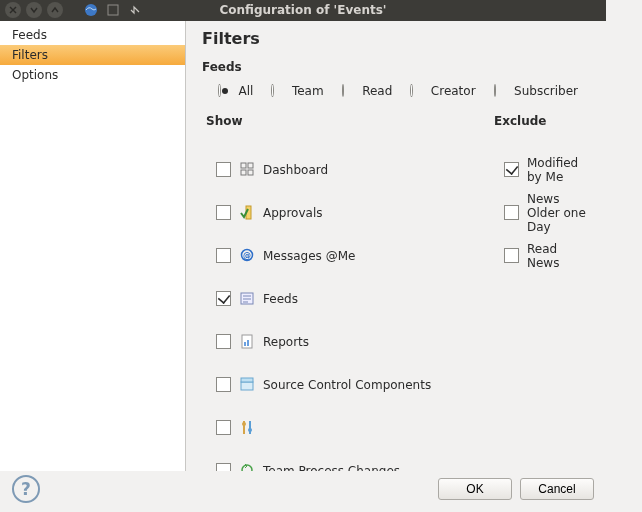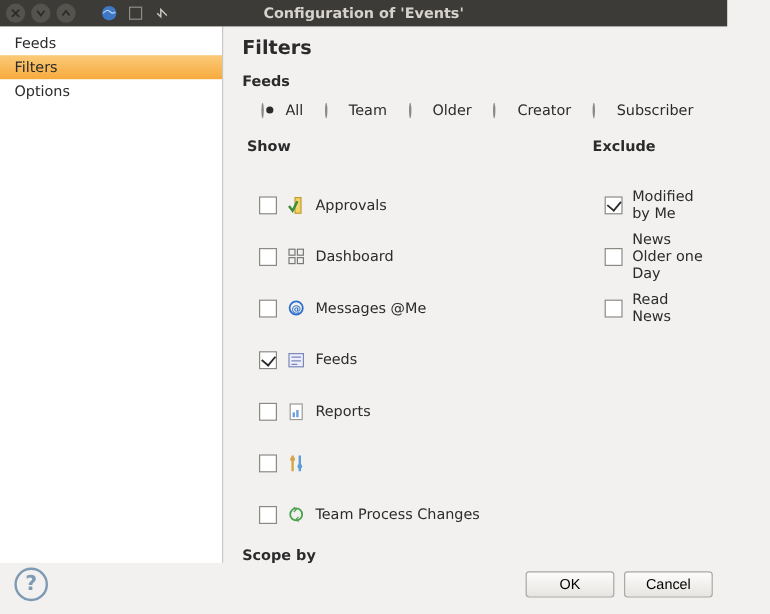--- a/index.html
+++ b/index.html
@@ -87,57 +87,57 @@
     <div class="content">
       <h1 class="page-title">Filters</h1>
 
       <div class="section-label">Feeds</div>
       <div class="scope-row" id="scope-row">
           <input type="radio" name="scope" class="radio" checked="" style="">
           <span class="radio-lab">All</span>
           <input type="radio" name="scope" class="radio" style="">
           <span class="radio-lab">Team</span>
           <input type="radio" name="scope" class="radio" style="">
-          <span class="radio-lab">Older</span>
+          <span class="radio-lab">Read</span>
           <input type="radio" name="scope" class="radio" style="">
           <span class="radio-lab">Creator</span>
           <input type="radio" name="scope" class="radio" style="">
           <span class="radio-lab">Subscriber</span>
         </div>
 
       <div class="columns">
         <div class="col" style="min-width:240px">
           <div class="section-label">Show</div>
           <div id="show-list" class="col">
               <div class="check-row">
                 <input type="checkbox" class="chk" style="">
                 <span class="item-icon">
                   <svg width="14" height="15">
-                    <rect x="6" y="1" width="5" height="13" fill="#f4d26a" stroke="#c49a2a"></rect>
-                    <polyline points="1,8 4,12 8,4" fill="none" stroke="#3a8e3a" stroke-width="2"></polyline>
-                  </svg>
-                </span>
-                <span>Approvals</span>
-              </div>
-              <div class="check-row">
-                <input type="checkbox" class="chk" style="">
-                <span class="item-icon">
-                  <svg width="14" height="15">
                     <rect x="1" y="1" width="5" height="5" fill="none" stroke="#7a7a7a"></rect>
                     <rect x="8" y="1" width="5" height="5" fill="none" stroke="#7a7a7a"></rect>
                     <rect x="1" y="8" width="5" height="5" fill="none" stroke="#7a7a7a"></rect>
                     <rect x="8" y="8" width="5" height="5" fill="none" stroke="#7a7a7a"></rect>
                   </svg>
                 </span>
                 <span>Dashboard</span>
               </div>
               <div class="check-row">
                 <input type="checkbox" class="chk" style="">
                 <span class="item-icon">
                   <svg width="14" height="15">
+                    <rect x="6" y="1" width="5" height="13" fill="#f4d26a" stroke="#c49a2a"></rect>
+                    <polyline points="1,8 4,12 8,4" fill="none" stroke="#3a8e3a" stroke-width="2"></polyline>
+                  </svg>
+                </span>
+                <span>Approvals</span>
+              </div>
+              <div class="check-row">
+                <input type="checkbox" class="chk" style="">
+                <span class="item-icon">
+                  <svg width="14" height="15">
                     <circle cx="7" cy="7" r="5.5" fill="none" stroke="#2e6fc9" stroke-width="1.5"></circle>
                     <text x="7" y="10" font-size="8" text-anchor="middle" fill="#2e6fc9" font-weight="bold">@</text>
                   </svg>
                 </span>
                 <span>Messages @Me</span>
               </div>
               <div class="check-row">
                 <input type="checkbox" class="chk" checked="" style="">
                 <span class="item-icon">
                   <svg width="14" height="15">
@@ -152,20 +152,30 @@
               <div class="check-row">
                 <input type="checkbox" class="chk" style="">
                 <span class="item-icon">
                   <svg width="14" height="15">
                     <rect x="2" y="1" width="10" height="13" fill="#fff" stroke="#9a9a9a"></rect>
                     <rect x="4" y="8" width="2" height="4" fill="#6aa0e0"></rect>
                     <rect x="7" y="6" width="2" height="6" fill="#6aa0e0"></rect>
                   </svg>
                 </span>
                 <span>Reports</span>
+              </div>
+              <div class="check-row">
+                <input type="checkbox" class="chk" style="">
+                <span class="item-icon">
+                  <svg width="14" height="15">
+                    <rect x="1" y="5" width="12" height="8" fill="#d8ecf7" stroke="#6aa7cf"></rect>
+                    <rect x="1" y="1" width="12" height="4" fill="#bfe0f2" stroke="#6aa7cf"></rect>
+                  </svg>
+                </span>
+                <span>Source Control Components</span>
               </div>
               <div class="check-row">
                 <input type="checkbox" class="chk" style="">
                 <span class="item-icon">
                   <svg width="14" height="15">
                     <line x1="4" y1="1" x2="4" y2="14" stroke="#d6a549" stroke-width="2"></line>
                     <line x1="10" y1="1" x2="10" y2="14" stroke="#5a9ed6" stroke-width="2"></line>
                     <circle cx="4" cy="4" r="2" fill="#d6a549"></circle>
                     <circle cx="10" cy="10" r="2" fill="#5a9ed6"></circle>
                   </svg>

